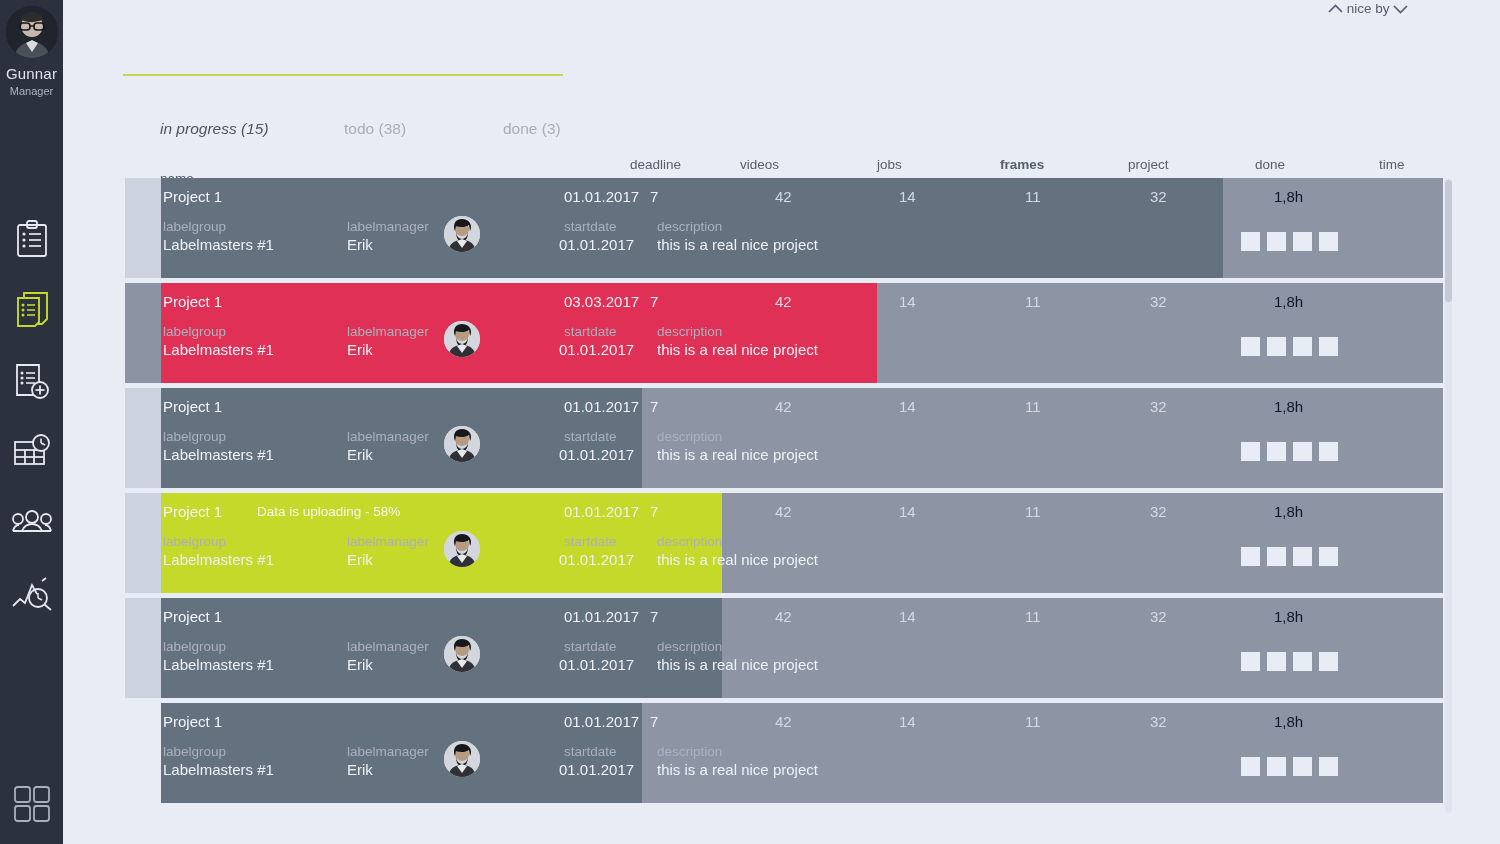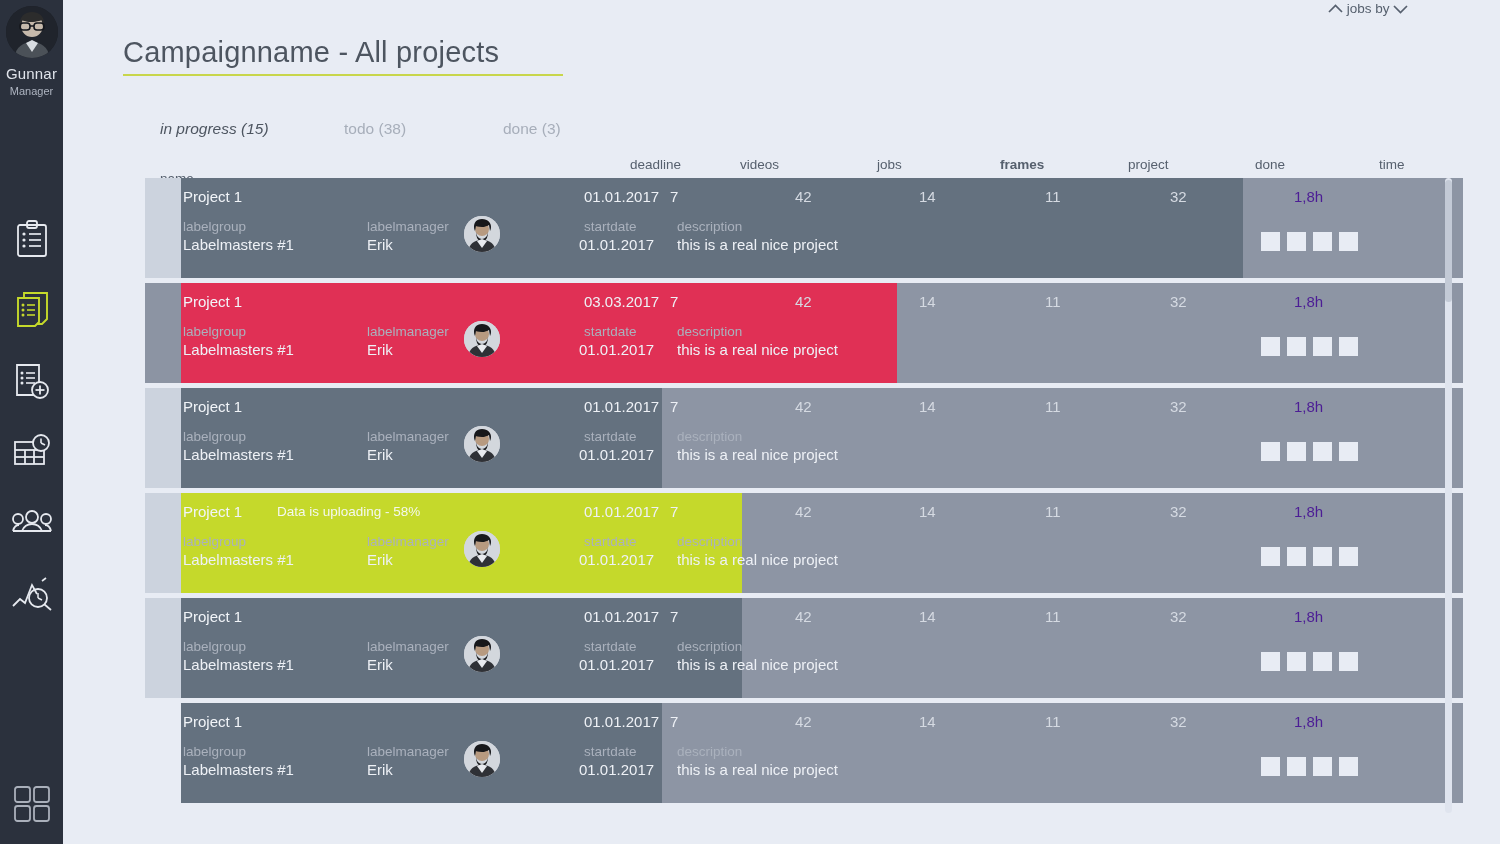--- a/index.html
+++ b/index.html
@@ -88,21 +88,21 @@
   .ch-done{left:1095px;}
   .ch-time{left:1219px;}
   .sortby{
     position:absolute;left:1265px;top:1px;font-size:13.5px;color:#56606e;
     white-space:nowrap;cursor:pointer;
   }
   .caret{display:inline-block;vertical-align:middle;}
 
   
   .table{
-    position:absolute;left:62px;top:178px;width:1325px;height:635px;margin-left:20px;
+    position:absolute;left:62px;top:178px;width:1325px;height:635px;
   }
   .row{
     position:absolute;left:0;width:1318px;height:100px;
   }
   .row-strip{
     position:absolute;left:0;top:0;width:36px;height:100px;background:#ccd3de;
   }
   .row-strip.dim{background:#8c94a3;}
   .row-body{
     position:absolute;left:36px;top:0;right:0;height:100px;background:#8d95a4;
@@ -133,21 +133,21 @@
   .c-sd-val{left:398px;top:58px;}
 
   .c-videos{left:489px;top:10px;font-size:15px;color:#eef1f6;}
   .c-desc-lbl{left:496px;top:41px;}
   .c-desc-val{left:496px;top:58px;}
 
   .c-jobs{left:614px;top:10px;font-size:15px;color:#d5dae2;}
   .c-frames{left:738px;top:10px;font-size:15px;color:#d5dae2;}
   .c-process{left:864px;top:10px;font-size:15px;color:#d5dae2;}
   .c-done{left:989px;top:10px;font-size:15px;color:#d5dae2;}
-  .c-time{left:1113px;top:10px;font-size:15px;color:#4c1d95;}
+  .c-time{left:1113px;top:10px;font-size:15px;color:#0f172a;}
 
   .squares{position:absolute;left:1080px;top:54px;display:flex;gap:7px;}
   .squares i{display:block;width:19px;height:19px;background:#e8ecf4;}
 
   
   .scroll-track{
     position:absolute;left:1382px;top:178px;width:7px;height:635px;
     background:#dfe4ee;border-radius:4px;
   }
   .scroll-thumb{
@@ -271,21 +271,20 @@
   </div>
 
   <div class="grip">
     <i></i>
       <i></i>
       <i></i>
   </div>
 
   <div class="main">
 
-    <div class="page-title">Campaignname - All projects</div>
     <div class="title-underline"></div>
 
     <div class="tabs">
       <span class="tab active tab-1">in progress (15)</span>
       <span class="tab tab-2">todo (38)</span>
       <span class="tab tab-3">done (3)</span>
     </div>
 
     <div class="col-head">
       <span class="ch-name">name</span>
@@ -295,21 +294,21 @@
       <span class="ch-frames">frames</span>
       <span class="ch-process">project</span>
       <span class="ch-done">done</span>
       <span class="ch-time">time</span>
     </div>
 
     <div class="sortby">
       <svg class="caret" width="15" height="10" viewBox="0 0 15 10">
         <polyline points="1,8 7.5,1.5 14,8" fill="none" stroke="#56606e" stroke-width="1.7"></polyline>
       </svg>
-      <span>jobs by</span>
+      <span>nice by</span>
       <svg class="caret" width="15" height="10" viewBox="0 0 15 10">
         <polyline points="1,2 7.5,8.5 14,2" fill="none" stroke="#56606e" stroke-width="1.7"></polyline>
       </svg>
     </div>
 
     <div class="table" id="table">
         <div class="row" style="top: 0px;">
           <div class="row-strip"></div>
           <div class="row-body">
             <div class="seg" style="width:1062px"></div>

